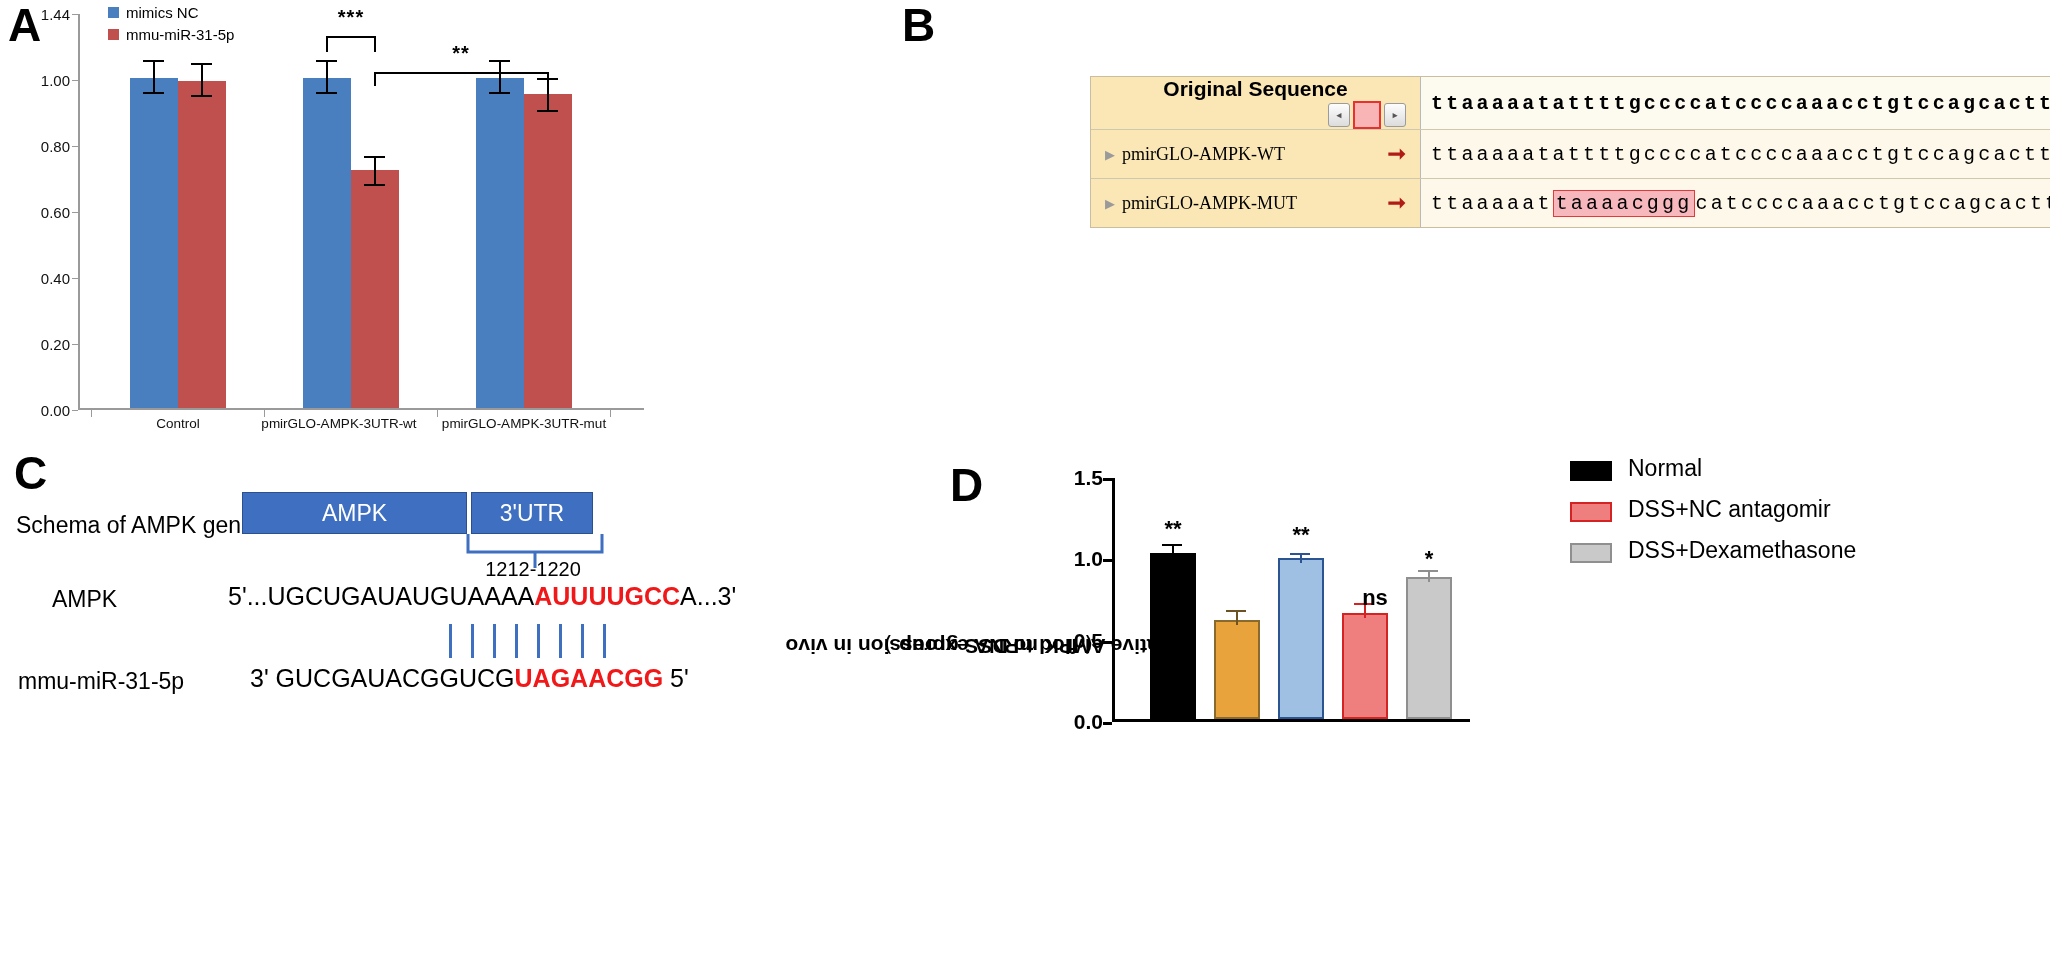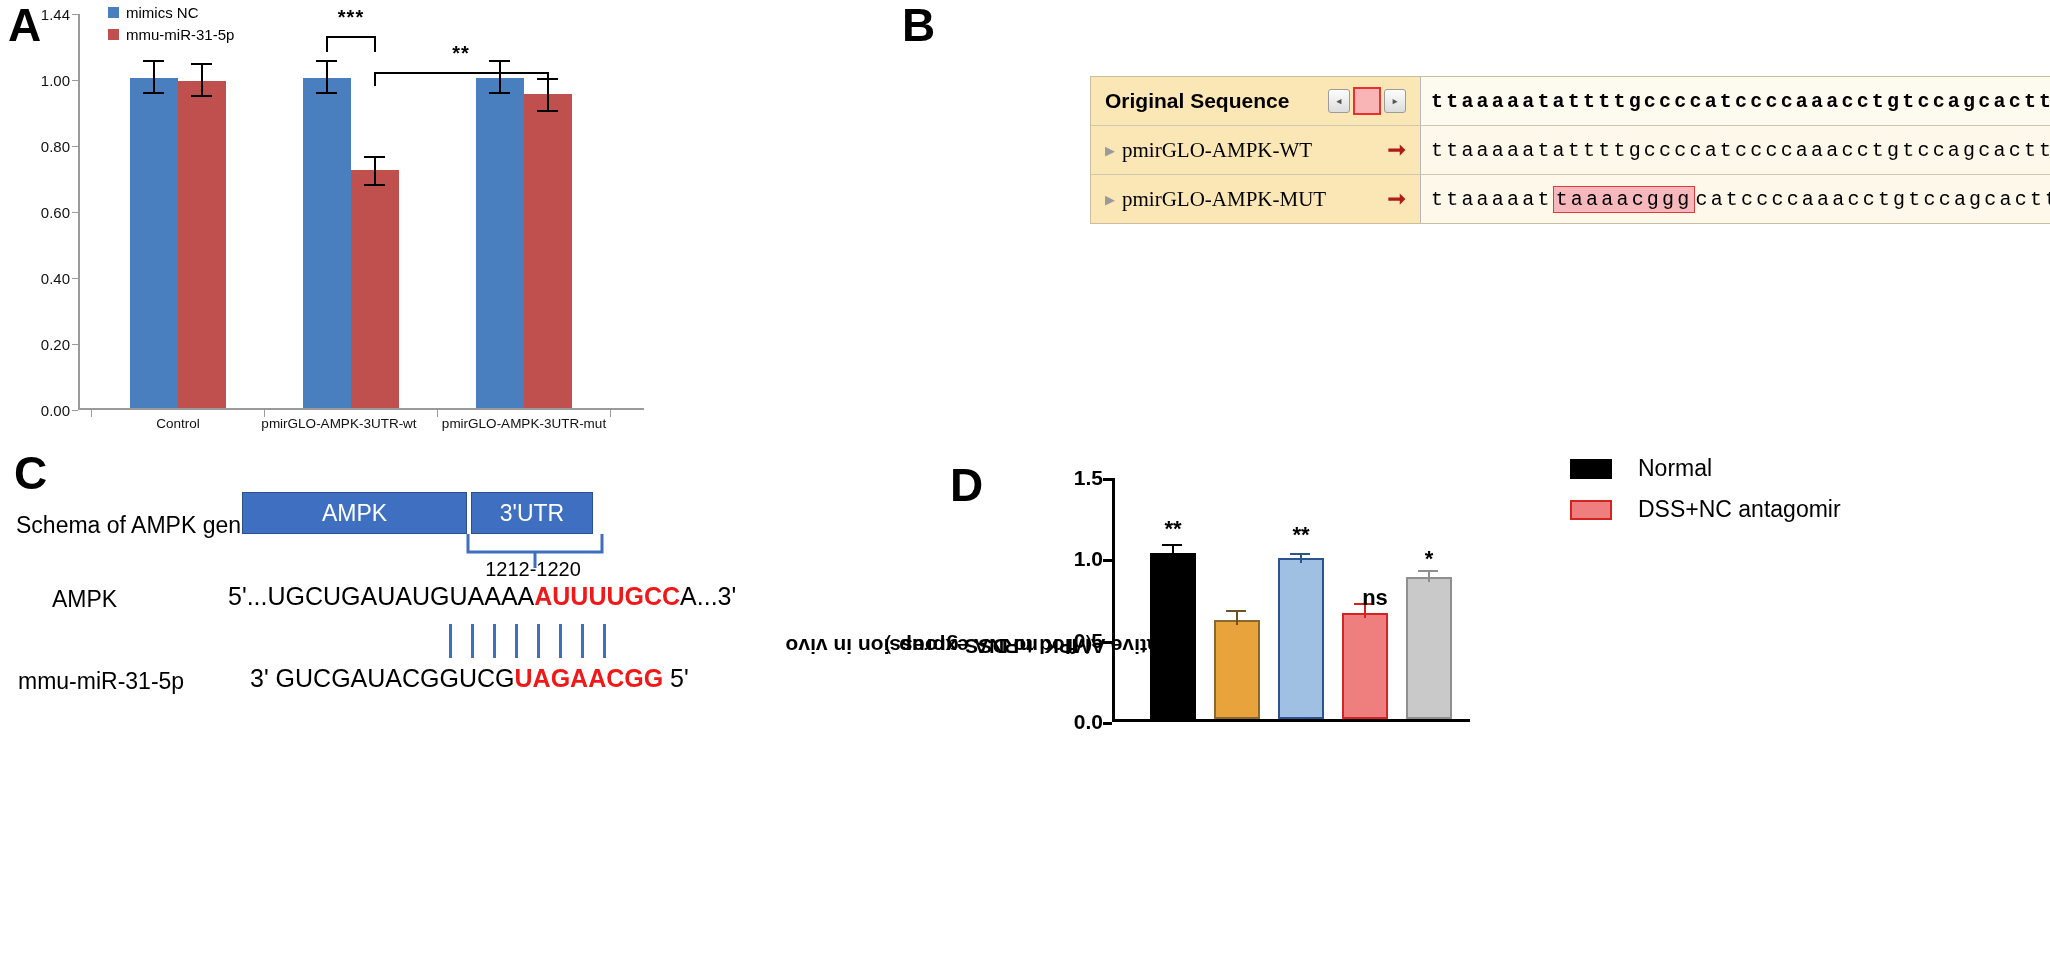--- a/index.html
+++ b/index.html
@@ -34,22 +34,22 @@
   
   #panel-b{position:absolute;left:880px;top:0px;width:1170px;height:300px;}
   #b-letter{left:22px;top:2px;}
   #b-table{position:absolute;left:210px;top:76px;width:960px;
            border:1px solid #c9bfa0;border-right:none;}
   .b-row{display:flex;align-items:stretch;min-height:48px;}
   .b-row + .b-row{border-top:1px solid #cfc7ae;}
   .b-left{width:330px;background:#fae7b5;display:flex;align-items:center;
           padding:0 14px;box-sizing:border-box;flex:none;
           border-right:1px solid #b9b9b9;}
-  .b-left.hdr{font-weight:bold;font-size:21px;}
-  .b-name{font-family:"Liberation Serif",serif;font-size:21px;white-space:nowrap;}
+  .b-left.hdr{font-weight:bold;font-size:21px;flex-direction:column;}
+  .b-name{font-family:"Liberation Serif",serif;font-size:18px;white-space:nowrap;}
   .b-tri{color:#9a9a9a;font-size:13px;margin-right:7px;}
   .b-arrow{color:#b01b16;font-size:22px;font-weight:bold;line-height:1;}
   .b-seq{flex:1;background:#fdf8ea;display:flex;align-items:center;
          font-family:"Liberation Mono",monospace;font-size:20px;
          letter-spacing:3.2px;white-space:nowrap;padding-left:10px;overflow:hidden;}
   .b-seq.bold{font-weight:bold;background:#fdfaf0;}
   .b-mut{background:#f6b8bd;border:1.5px solid #e23a3a;padding:1px 2px;}
   .b-navwrap{margin-left:auto;display:flex;align-items:center;gap:3px;}
   .b-navbtn{width:20px;height:22px;border:1px solid #9b9b9b;border-radius:3px;
             background:linear-gradient(#fdfdfd,#dcdcdc);display:flex;
@@ -83,21 +83,21 @@
   #d-axis-x{position:absolute;left:0;right:0;bottom:0;height:3px;background:#000;}
   .d-ytick{position:absolute;right:100%;margin-right:9px;transform:translateY(-50%);
            font-size:21px;font-weight:bold;white-space:nowrap;}
   .d-tickmark{position:absolute;left:-9px;width:9px;height:3px;background:#000;}
   .d-bar{position:absolute;bottom:3px;box-sizing:border-box;}
   .d-err{position:absolute;width:2.5px;background:#000;}
   .d-errcap{position:absolute;height:2.5px;background:#000;}
   .d-sig{position:absolute;font-size:22px;font-weight:bold;transform:translateX(-50%);
          white-space:nowrap;}
   #d-legend{position:absolute;left:630px;top:24px;font-size:23px;}
-  .d-legend-row{display:flex;align-items:flex-start;margin-bottom:13px;gap:10px;}
+  .d-legend-row{display:flex;align-items:center;margin-bottom:13px;}
   .d-legend-swatch{width:42px;height:20px;margin-right:16px;flex:none;
                    box-sizing:border-box;margin-top:5px;}
   .d-legend-label{line-height:1.22;}
 </style>
 </head>
 <body>
 
 <div id="panel-a">
   <div class="panel-letter" id="a-letter">A</div>
 
@@ -334,14 +334,18 @@
 
   <div id="d-legend">
     <div class="d-legend-row">
       <span class="d-legend-swatch" style="background:#000;border:2px solid #000"></span>
       <span class="d-legend-label">Normal</span>
     </div>
     <div class="d-legend-row">
       <span class="d-legend-swatch" style="background:#ef7f7f;border:2px solid #d42323"></span>
       <span class="d-legend-label">DSS+NC antagomir</span>
     </div>
+    <div class="d-legend-row">
+      <span class="d-legend-swatch" style="background:#c9c9c9;border:2px solid #8f8f8f"></span>
+      <span class="d-legend-label">DSS+Dexamethasone</span>
+    </div>
   </div>
 </div>
 
 </body></html>

